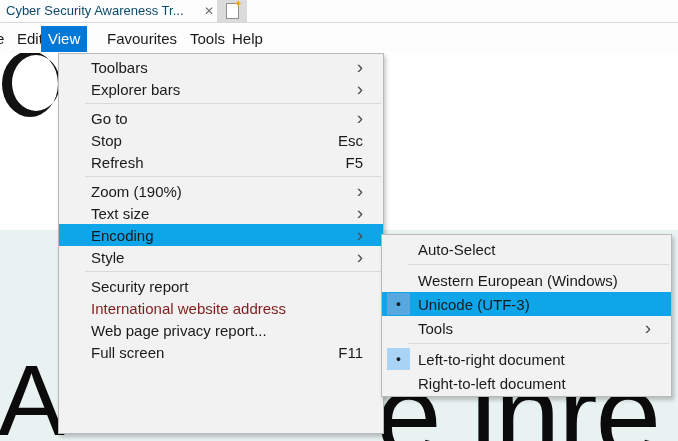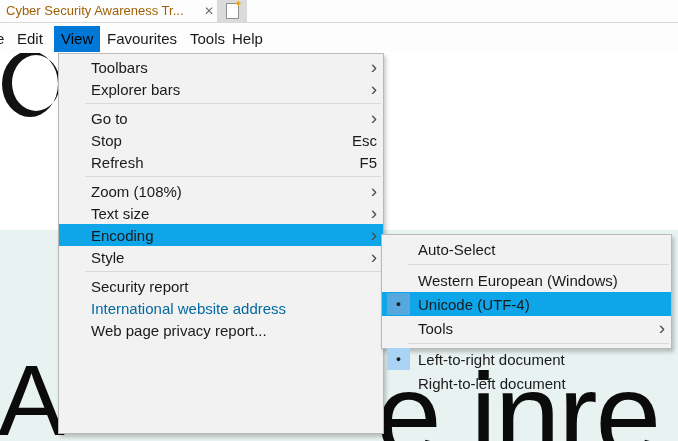--- a/index.html
+++ b/index.html
@@ -9,52 +9,52 @@
 
   
   .cyan-band { position:absolute; left:0; top:230px; width:678px; height:211px; background:#e7f2f1; z-index:1; }
   .crescent { position:absolute; left:1px; top:50px; z-index:2; }
   .heading-left { position:absolute; left:-2px; top:350px; font-size:100px; color:#0b0b0b; z-index:2; line-height:1; }
   .heading-right { position:absolute; left:376px; top:356px; font-size:118px; color:#0b0b0b; z-index:2; line-height:1; letter-spacing:-2px; }
 
   
   .tabbar { position:absolute; left:0; top:0; width:678px; height:23px; background:#fdfdfd;
             border-bottom:1px solid #d8d8d8; z-index:30; }
-  .tab-title { position:absolute; left:6px; top:0; height:22px; line-height:22px; font-size:13px; color:#a16207; }
+  .tab-title { position:absolute; left:6px; top:0; height:22px; line-height:22px; font-size:13px; color:#0c4a6e; }
   .tab-close { position:absolute; left:202px; top:0; height:22px; line-height:22px; font-size:12px; color:#707070; cursor:default; padding:0 2px; }
   .newtab-btn { position:absolute; left:217px; top:0; width:30px; height:22px; background:#dbdbdb;
                 display:flex; align-items:center; justify-content:center; }
   .newtab-page { position:relative; width:13px; height:16px; background:#fff; border:1px solid #8f8f8f; }
   .newtab-star { position:absolute; right:-5px; top:-6px; font-size:10px; color:#f0a30a; }
 
   
   .menubar { position:absolute; left:0; top:24px; width:678px; height:29px; background:#fdfdfd; z-index:30; }
   .mb-item { position:absolute; top:2px; height:26px; line-height:26px; font-size:15px; color:#1a1a1a; padding:0 7px; }
   .mb-file { left:-6px; padding:0 2px; }
   .mb-edit { left:10px; }
-  .mb-view { left:54px; background:#0078d7; color:#000000; }
+  .mb-view { left:41px; background:#0078d7; color:#ffffff; }
   .mb-fav  { left:100px; }
   .mb-tools{ left:183px; }
   .mb-help { left:225px; }
 
   
   .menu-panel { position:absolute; background:#f2f2f2; border:1px solid #b9b9b9;
                 box-shadow:2px 3px 4px rgba(0,0,0,0.22); padding:2px 0; z-index:10; }
   .view-menu { left:58px; top:53px; width:326px; height:381px; }
-  .enc-menu  { left:381px; top:234px; width:291px; height:115px; z-index:20; }
+  .enc-menu  { left:381px; top:234px; width:291px; height:163px; z-index:20; }
 
   .mrow { position:relative; display:flex; align-items:center; font-size:15px; color:#1a1a1a;
-          padding-left:32px; padding-right:6px; }
+          padding-left:32px; padding-right:20px; }
   .view-menu .mrow { height:22px; }
   .enc-menu  .mrow { height:24px; padding-left:36px; }
   .mrow .lbl { flex:1 1 auto; white-space:nowrap; overflow:hidden; }
   .mrow .sc  { flex:0 0 auto; }
   .mrow .arr { flex:0 0 auto; font-size:19px; line-height:1; color:#4d4d4d; transform:translateY(-1px); }
   .mrow.hl { background:#0ea5e9; }
-  .mrow.disabled { color:#0369a1; }
+  .mrow.disabled { color:#7f1d1d; }
   .msep { height:1px; background:#d9d9d9; margin:3px 2px 3px 26px; }
 
   .radio-box { position:absolute; left:5px; top:1px; width:23px; height:22px; background:#aad4f5;
                display:flex; align-items:center; justify-content:center; font-size:9px; color:#1f1f1f; }
   .mrow.hl .radio-box { background:#58a8e0; }
 </style>
 </head>
 <body>
 
 <div id="stage">
@@ -102,21 +102,21 @@
     <div class="mrow">
       <span class="lbl">Stop</span>
       <span class="sc">Esc</span>
     </div>
     <div class="mrow">
       <span class="lbl">Refresh</span>
       <span class="sc">F5</span>
     </div>
     <div class="msep"></div>
     <div class="mrow">
-      <span class="lbl">Zoom (108%)</span>
+      <span class="lbl">Zoom (190%)</span>
       <span class="arr">›</span>
     </div>
     <div class="mrow">
       <span class="lbl">Text size</span>
       <span class="arr">›</span>
     </div>
     <div class="mrow hl">
       <span class="lbl">Encoding</span>
       <span class="arr">›</span>
     </div>
@@ -127,33 +127,37 @@
     <div class="msep"></div>
     <div class="mrow">
       <span class="lbl">Security report</span>
     </div>
     <div class="mrow disabled">
       <span class="lbl">International website address</span>
     </div>
     <div class="mrow">
       <span class="lbl">Web page privacy report...</span>
     </div>
+    <div class="mrow">
+      <span class="lbl">Full screen</span>
+      <span class="sc">F11</span>
+    </div>
   </div>
 
   <div class="menu-panel enc-menu">
     <div class="mrow">
       <span class="lbl">Auto-Select</span>
     </div>
     <div class="msep"></div>
     <div class="mrow">
       <span class="lbl">Western European (Windows)</span>
     </div>
     <div class="mrow hl">
       <span class="radio-box">●</span>
-      <span class="lbl">Unicode (UTF-4)</span>
+      <span class="lbl">Unicode (UTF-3)</span>
     </div>
     <div class="mrow">
       <span class="lbl">Tools</span>
       <span class="arr">›</span>
     </div>
     <div class="msep"></div>
     <div class="mrow">
       <span class="radio-box">●</span>
       <span class="lbl">Left-to-right document</span>
     </div>

